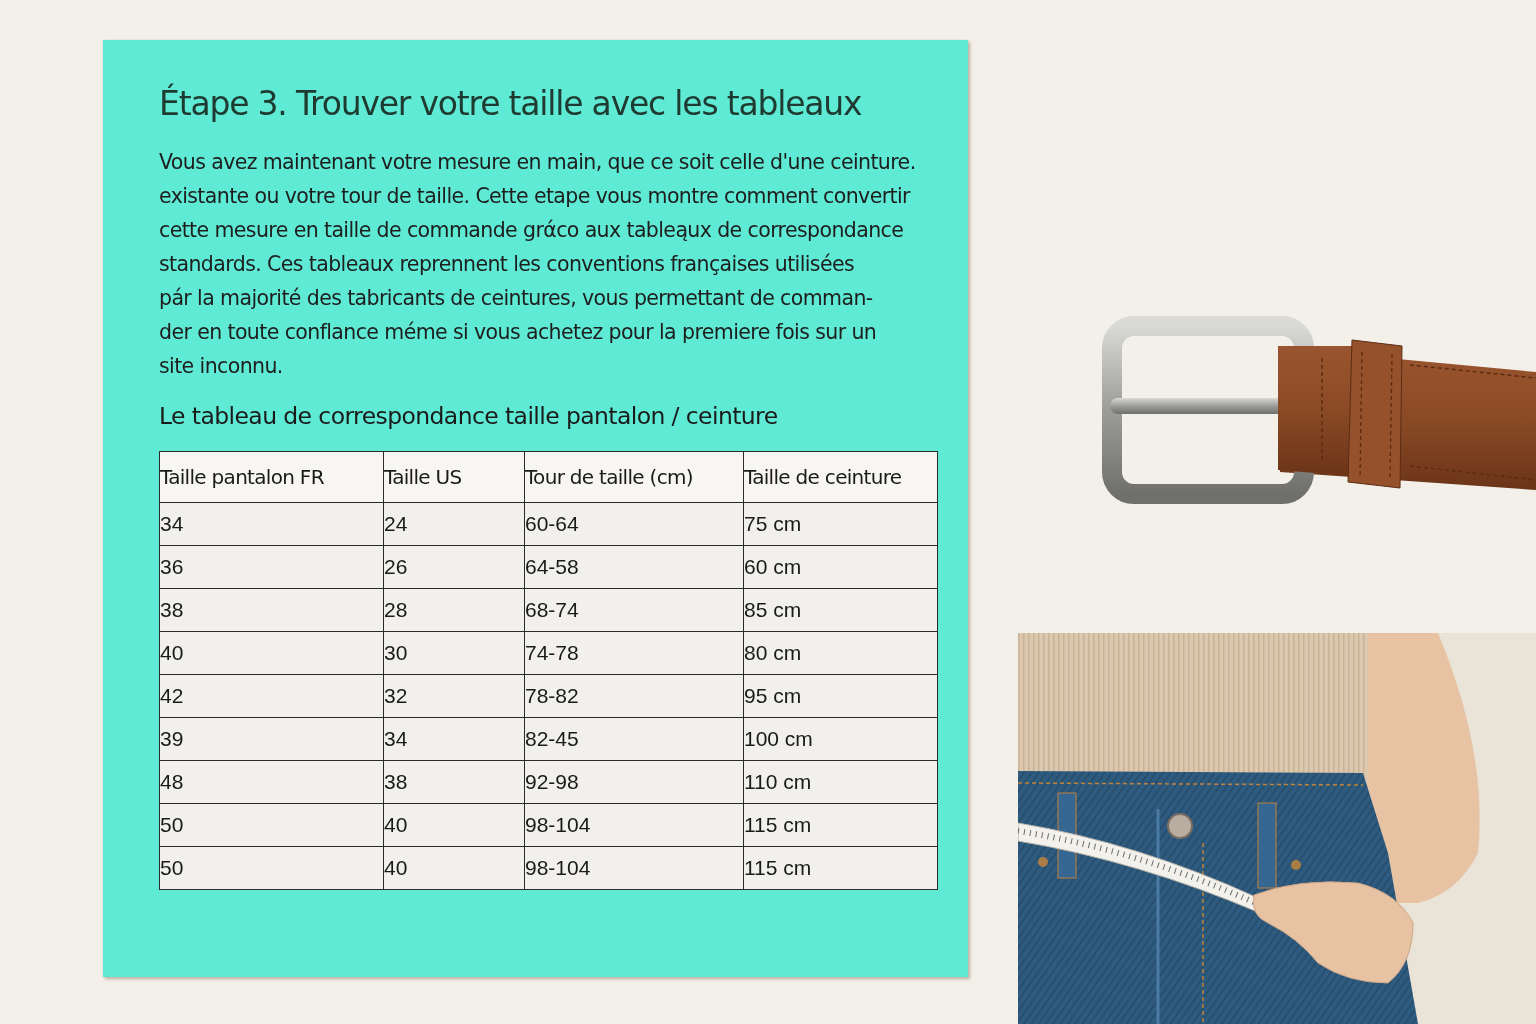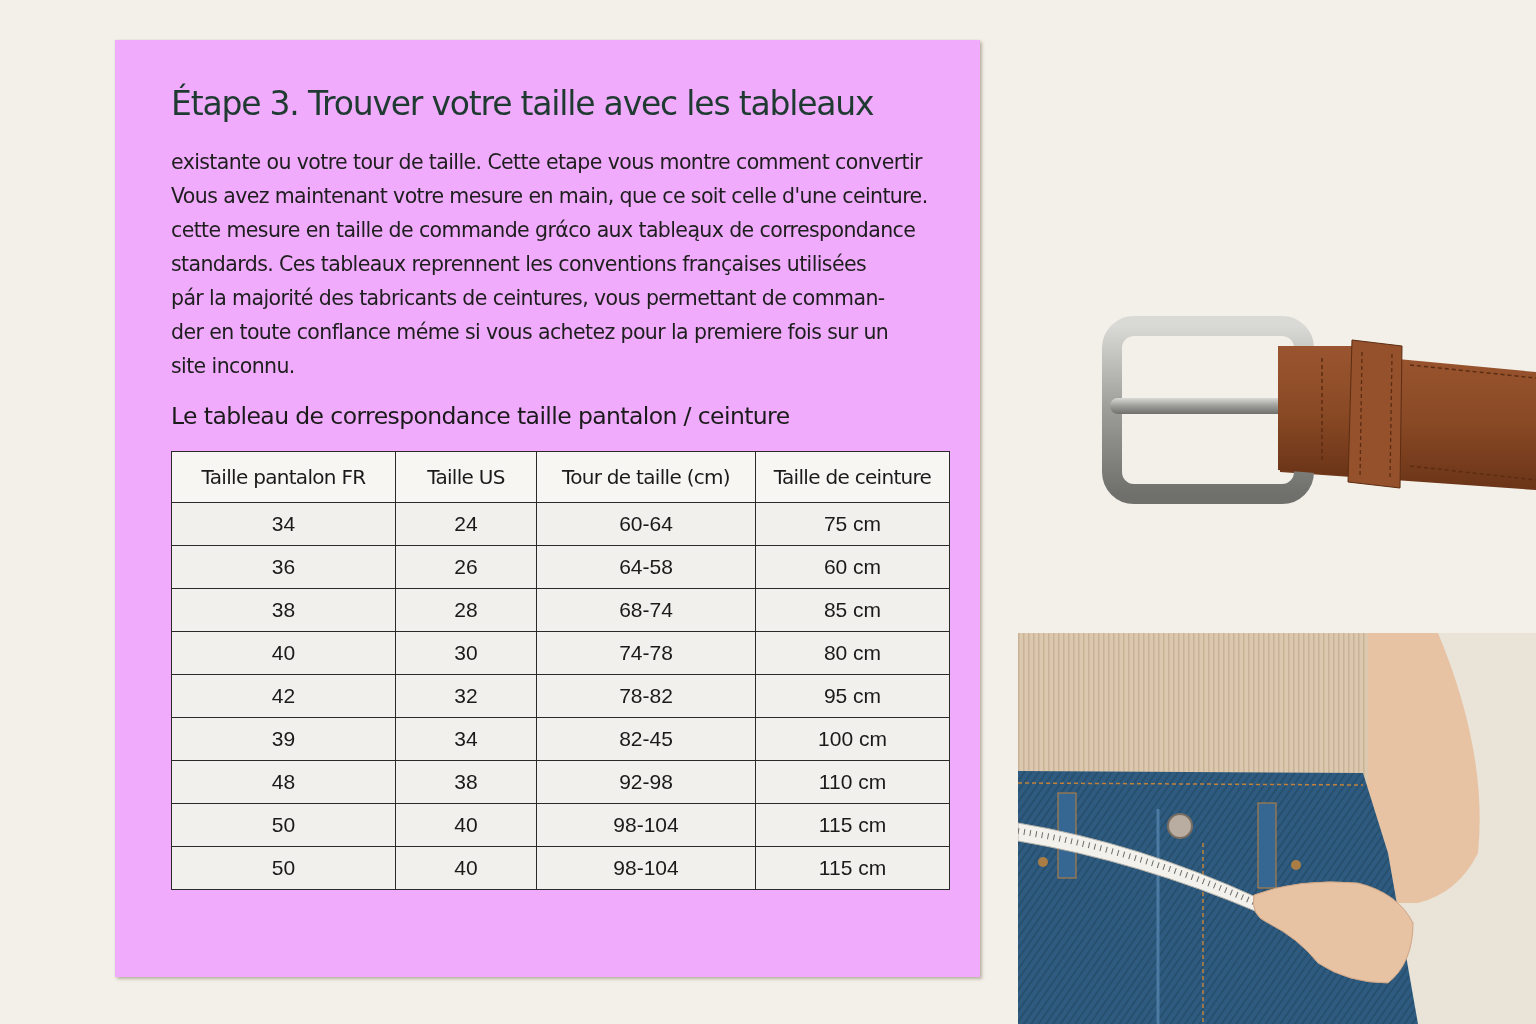--- a/index.html
+++ b/index.html
@@ -2,22 +2,22 @@
 <html><head>
 <meta charset="utf-8">
 <style>
   html, body { margin:0; padding:0; }
   body {
     width:1536px; height:1024px; position:relative; overflow:hidden;
     background:#f3f0e9;
     font-family:"Liberation Sans", sans-serif;
   }
   .card {
-    position:absolute; left:115px; top:40px; width:865px; height:937px;
-    background:#f0abfc;
+    position:absolute; left:103px; top:40px; width:865px; height:937px;
+    background:#5eead4;
     box-shadow: 2px 2px 3px rgba(120,105,85,0.45), 0 0 1px rgba(0,0,0,0.15);
   }
   .title {
     position:absolute; left:56px; top:44px; margin:0;
     font-family:"DejaVu Sans", sans-serif; font-weight:normal;
     font-size:33px; color:#1f3a30; letter-spacing:-1.2px; white-space:nowrap;
   }
   .intro {
     position:absolute; left:56px; top:105px; width:790px; margin:0;
     font-family:"DejaVu Sans", sans-serif; font-size:20.5px; line-height:34px;
@@ -27,21 +27,21 @@
   .subtitle {
     position:absolute; left:56px; top:362px; margin:0;
     font-family:"DejaVu Sans", sans-serif; font-weight:normal;
     font-size:23.5px; color:#1a1a1a; letter-spacing:-0.6px; white-space:nowrap;
   }
   table.size-table {
     position:absolute; left:56px; top:411px; width:778px;
     border-collapse:collapse; table-layout:fixed;
   }
   .size-table th, .size-table td {
-    border:1.5px solid #2a2a2a; text-align:center; padding:0;
+    border:1.5px solid #2a2a2a; text-align:left; padding:0;
     color:#1a1a1a; white-space:nowrap; overflow:hidden;
   }
   .size-table th {
     height:50px; font-family:"DejaVu Sans", sans-serif; font-weight:normal;
     font-size:20px; letter-spacing:-0.7px; background:#f7f6f2;
   }
   .size-table td {
     height:42px; font-family:"Liberation Sans", sans-serif; font-size:21px;
     background:#f1f0ec;
   }
@@ -51,22 +51,22 @@
     overflow:hidden; background:#e8e1d4;
   }
 </style>
 </head>
 <body>
 
 <div class="card">
   <h1 class="title">Étape 3. Trouver votre taille avec les tableaux</h1>
 
   <p class="intro">
+    <span>Vous avez maintenant votre mesure en main, que ce soit celle d'une ceinture.</span>
     <span>existante ou votre tour de taille. Cette etape vous montre comment convertir</span>
-    <span>Vous avez maintenant votre mesure en main, que ce soit celle d'une ceinture.</span>
     <span>cette mesure en taille de commande grάco aux tableąux de correspondance</span>
     <span>standards. Ces tableaux reprennent les conventions françaises utilisées</span>
     <span>pár la majorité des tabricants de ceintures, vous permettant de comman-</span>
     <span>der en toute conflance méme si vous achetez pour la premiere fois sur un</span>
     <span>site inconnu.</span>
   </p>
 
   <h2 class="subtitle">Le tableau de correspondance taille pantalon / ceinture</h2>
 
   <table class="size-table">

